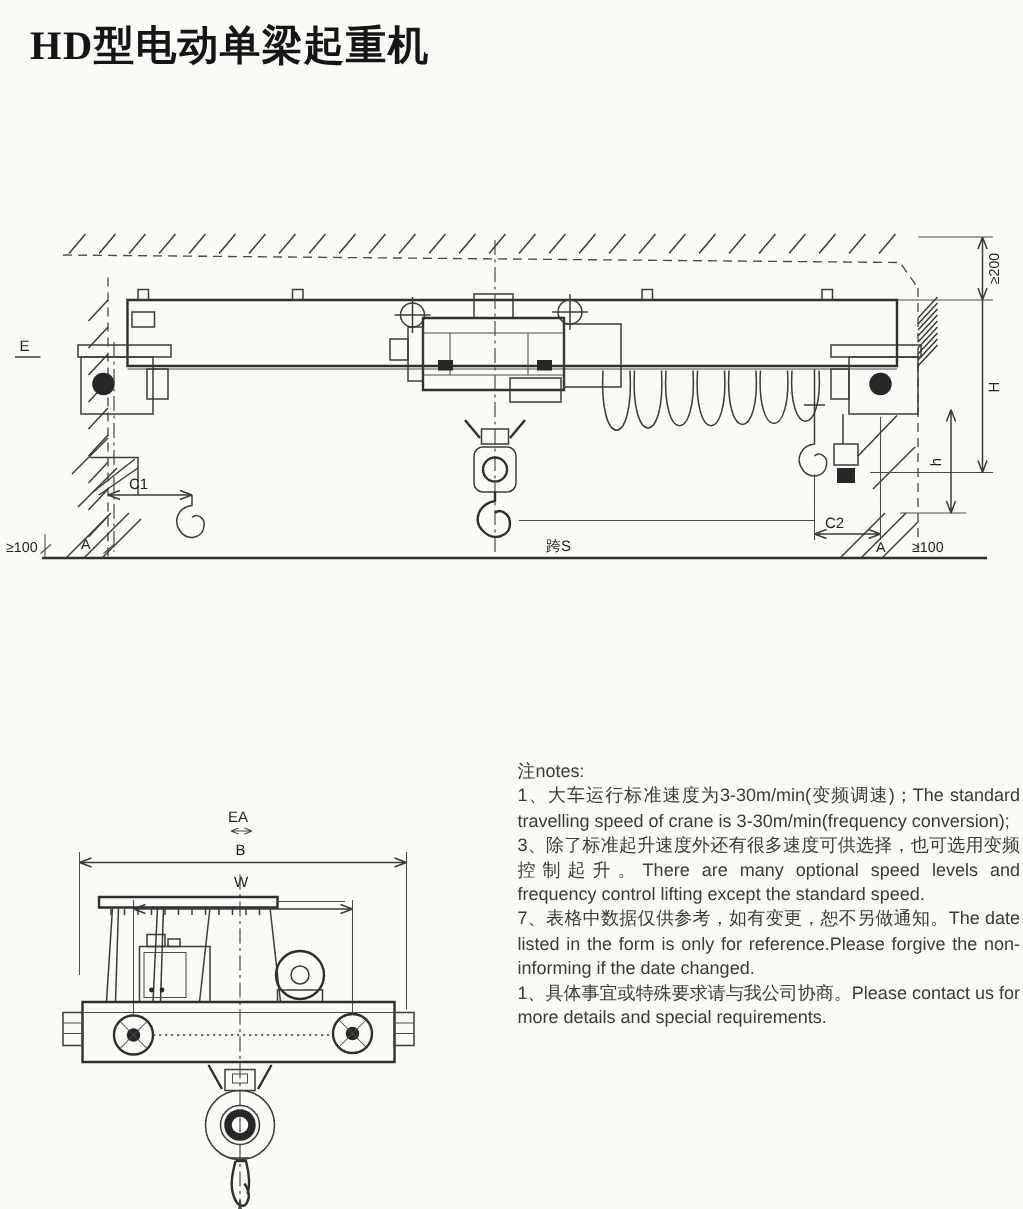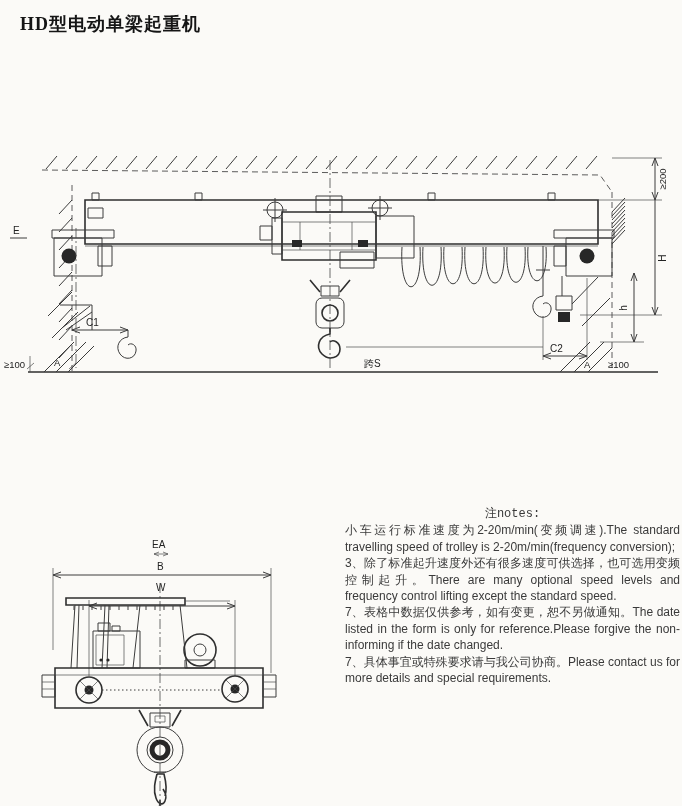--- a/index.html
+++ b/index.html
@@ -4,21 +4,21 @@
 <style>
   html,body{margin:0;padding:0;}
   body{
     width:682px;height:806px;position:relative;overflow:hidden;
     background:#fbfaf7;
     font-family:"Liberation Sans",sans-serif;
   }
   .page-title{
     position:absolute;left:20px;top:12px;
     font-family:"Liberation Serif","DejaVu Serif",serif;
-    font-weight:700;font-size:18px;color:#151515;letter-spacing:1px;
+    font-weight:700;font-size:27px;color:#151515;letter-spacing:1px;
   }
   .figure{position:absolute;}
   #fig-main{left:0;top:100px;}
   #fig-end{left:30px;top:528px;}
   svg{display:block;}
   svg *{vector-effect:non-scaling-stroke;}
   .ln{stroke:#3c3c3c;stroke-width:1;fill:none;}
   .ln2{stroke:#2f2f2f;stroke-width:1.6;fill:none;}
   .thin{stroke:#4a4a4a;stroke-width:.7;fill:none;}
   .dash{stroke:#4a4a4a;stroke-width:.9;fill:none;stroke-dasharray:6 4;}
@@ -27,21 +27,21 @@
   .fill{fill:#272727;stroke:none;}
   svg text{font-family:"Liberation Sans",sans-serif;fill:#222;}
   .dim{font-size:10px;}
   .dims{font-size:9.5px;}
   .notes{
     position:absolute;left:345px;top:506px;width:335px;
     font-size:12px;line-height:16.4px;color:#3a3a3a;
     text-align:justify;
   }
   .notes p{margin:0;}
-  .notes .heading{text-align:center;font-family:Liberation Mono, monospace;}
+  .notes .heading{text-align:left;}
 </style>
 </head>
 <body>
 
 <div class="page-title">HD型电动单梁起重机</div>
 
 <div class="figure" id="fig-main">
 <svg width="682" height="385" viewBox="0 0 682 385">
 
   <g>
@@ -216,17 +216,17 @@
     <circle cx="130" cy="222" r="8" fill="none" stroke="#272727" stroke-width="5"></circle>
     <path class="ln" d="M124,244 h12"></path>
     <path class="ln2" d="M127,246 c-2,8 -4,16 -1,24 c2,6 7,8 9,3 c2,-4 0,-9 -2,-12 M127,246 h7 c2,8 3,16 1,22"></path>
     <path class="ln" d="M130,272 l-1,8 l2,0 z"></path>
   </g>
 </svg>
 </div>
 
 <div class="notes">
   <p class="heading">注notes:</p>
-  <p>小车运行标准速度为2-20m/min(变频调速).The standard travelling speed of trolley is 2-20m/min(frequency conversion);</p>
+  <p>1、大车运行标准速度为3-30m/min(变频调速)；The standard travelling speed of crane is 3-30m/min(frequency conversion);</p>
   <p>3、除了标准起升速度外还有很多速度可供选择，也可选用变频控制起升。There are many optional speed levels and frequency control lifting except the standard speed.</p>
   <p>7、表格中数据仅供参考，如有变更，恕不另做通知。The date listed in the form is only for reference.Please forgive the non-informing if the date changed.</p>
-  <p>7、具体事宜或特殊要求请与我公司协商。Please contact us for more details and special requirements.</p>
+  <p>1、具体事宜或特殊要求请与我公司协商。Please contact us for more details and special requirements.</p>
 </div>
 
 </body></html>

